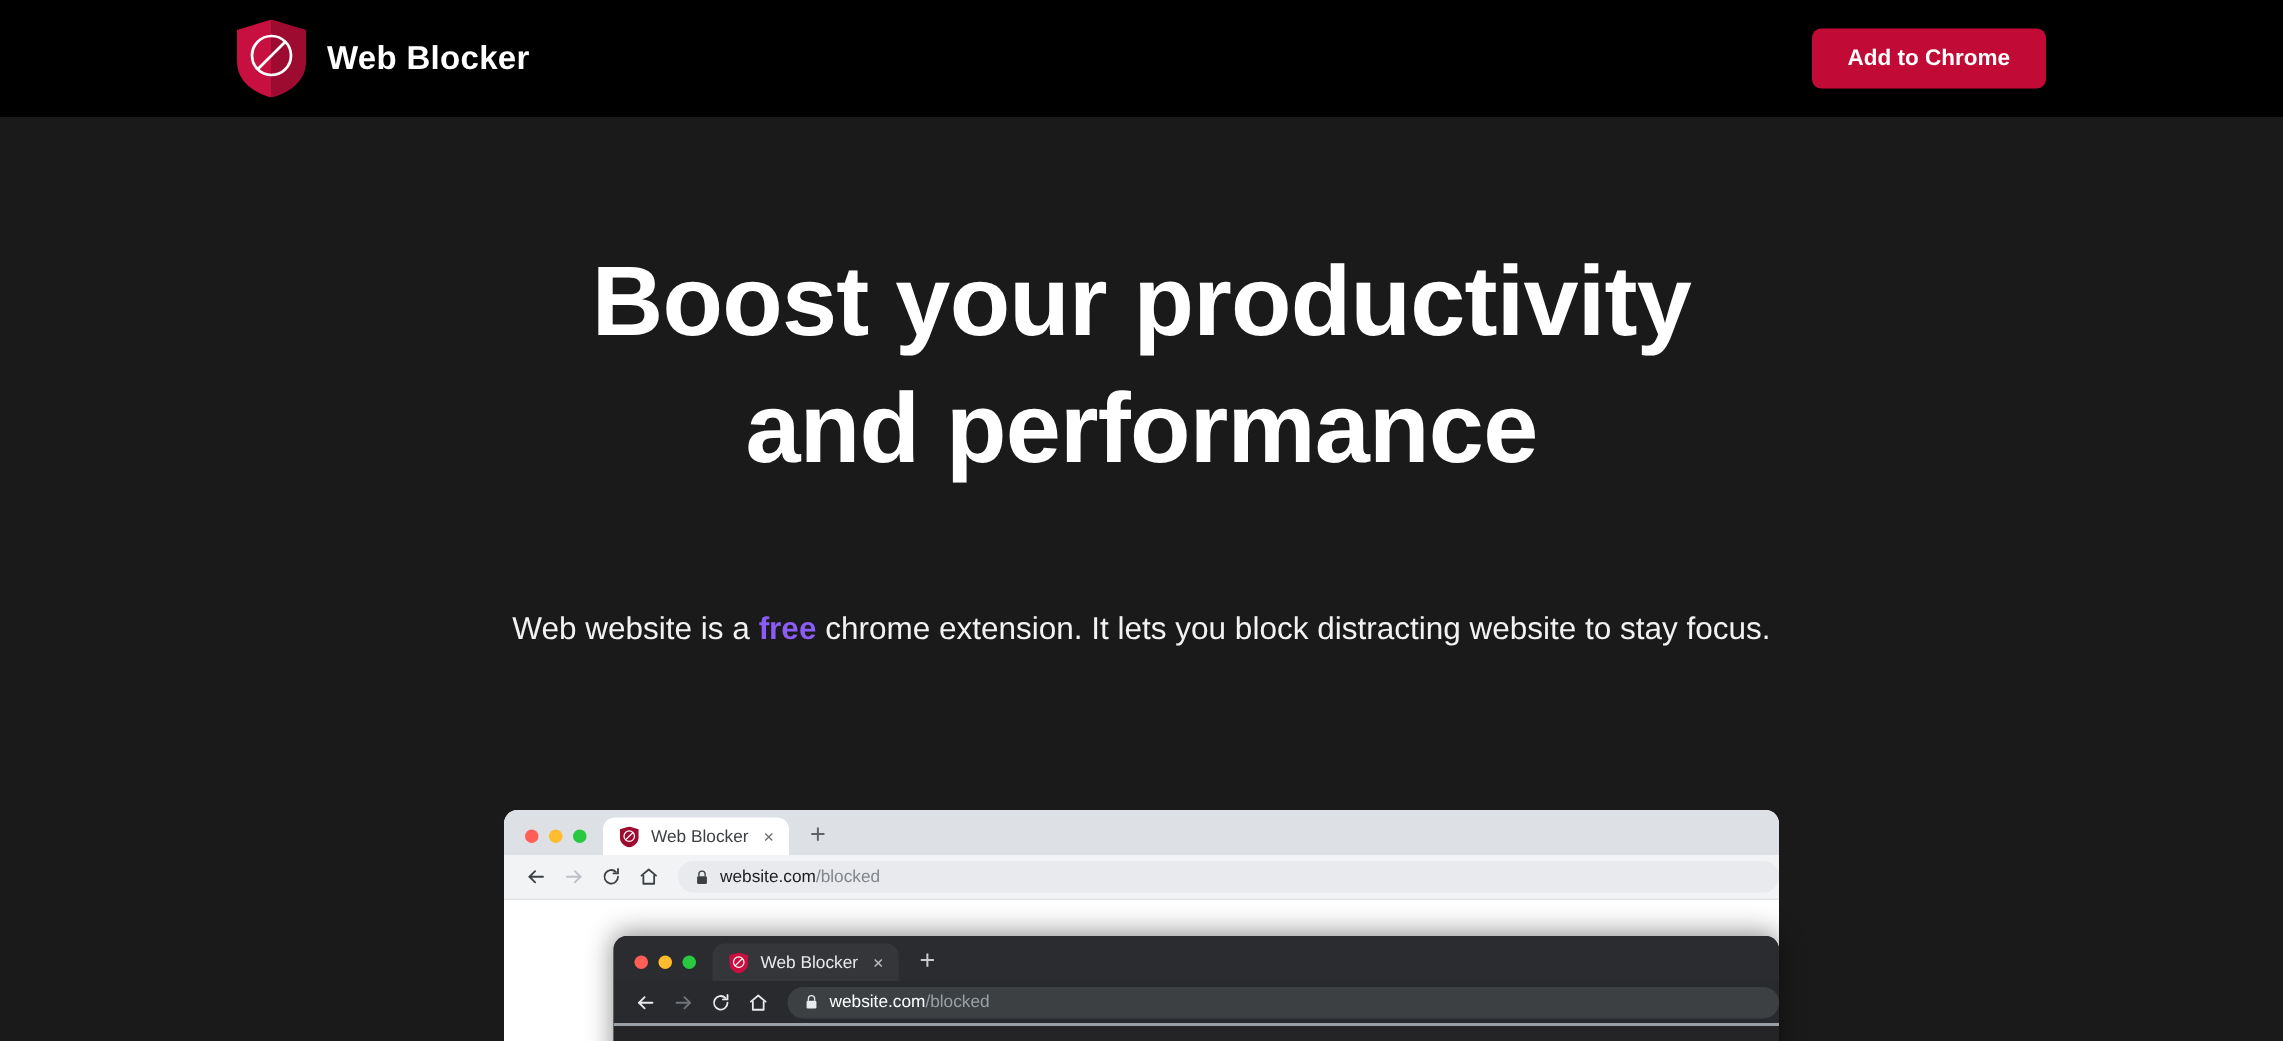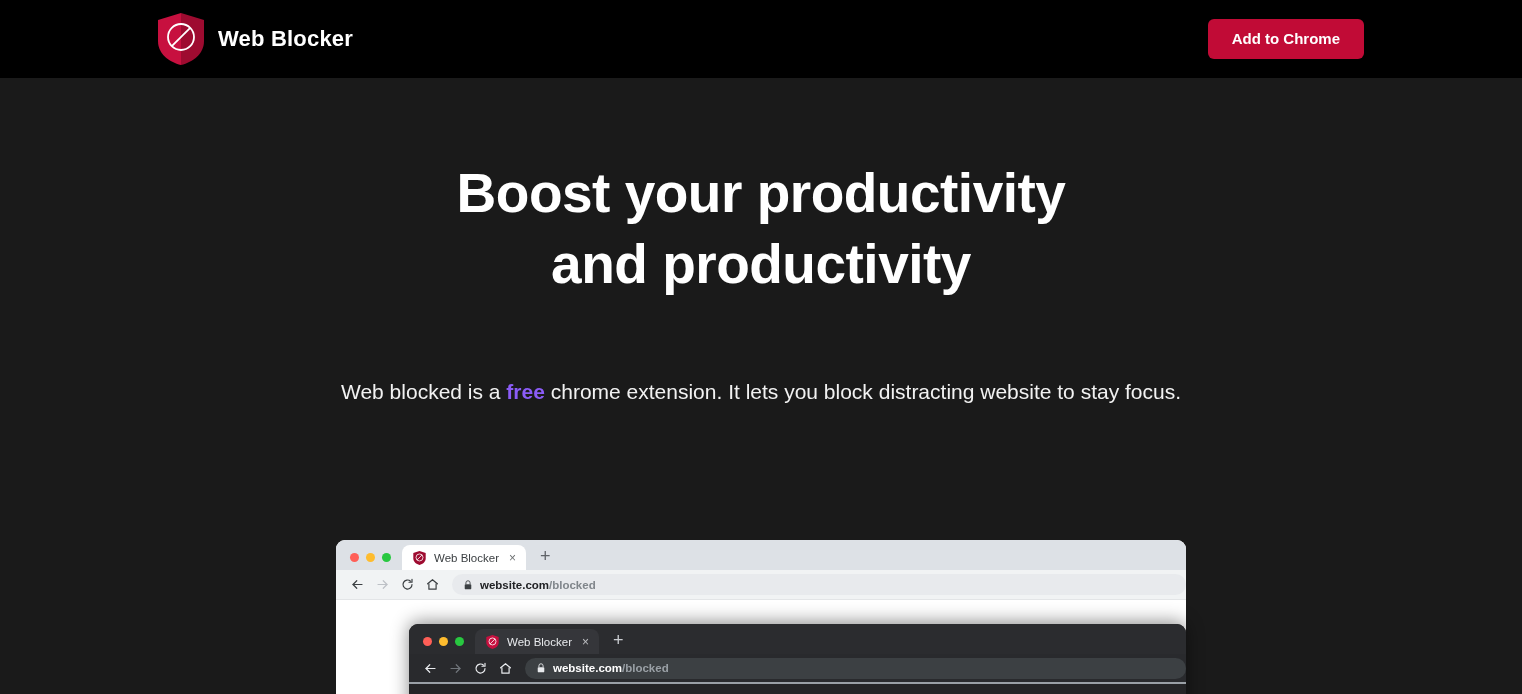--- a/index.html
+++ b/index.html
@@ -45,21 +45,21 @@
 
   
   .hero{
     background:#1a1a1a;
     height:616px;
     position:relative;
     overflow:hidden;
   }
   .hero-title{
     color:#ffffff;
-    font-size:55px;
+    font-size:66px;
     font-weight:800;
     line-height:1.29;
     text-align:center;
     letter-spacing:-0.5px;
     padding-top:80px;
     max-width:900px;
     margin:0 auto;
   }
   .hero-sub{
     color:#f2f2f2;
@@ -146,24 +146,24 @@
     gap:8px;
     border-radius:11px;
     margin-left:7px;
     padding:0 12px;
     font-size:11.5px;
     cursor:text;
   }
   .omnibox-light{ background:#e8eaed; }
   .omnibox-dark{ background:#3c4043; }
   .lock{ width:8px; height:10px; display:block; flex:0 0 auto; }
-  .url-host{ font-weight:700; }
+  .url-host{ font-weight:400; }
   .url-host-light{ color:#202124; }
   .url-host-dark{ color:#ffffff; }
-  .url-path{ font-weight:700; }
+  .url-path{ font-weight:400; }
   .url-path-light{ color:#80868b; }
   .url-path-dark{ color:#9aa0a6; }
   .viewport-light{ background:#ffffff; height:172px; }
   .viewport-dark{ background:#242426; height:103px; }
 
   
   .browser-dark{
     left:73px; top:84px;
     width:777px; height:148px;
     background:#242426;
@@ -195,25 +195,25 @@
     <span class="brand-name">Web Blocker</span>
   </div>
   <div class="header-spacer"></div>
   <button class="cta-button">Add to Chrome</button>
 </header>
 
 <main class="hero">
 
   <h1 class="hero-title">
     <span>Boost your productivity</span><br>
-    <span>and productivity</span>
+    <span>and performance</span>
   </h1>
 
   <p class="hero-sub">
-    <span>Web blocked is a </span><b>free</b><span> chrome extension. It lets you block distracting website to stay focus.</span>
+    <span>Web website is a </span><b>free</b><span> chrome extension. It lets you block distracting website to stay focus.</span>
   </p>
 
   <div class="mock-stage">
 
     <div class="browser browser-light">
 
       <div class="tabstrip-light">
         <div class="traffic">
           <span class="dot red"></span>
           <span class="dot yellow"></span>

